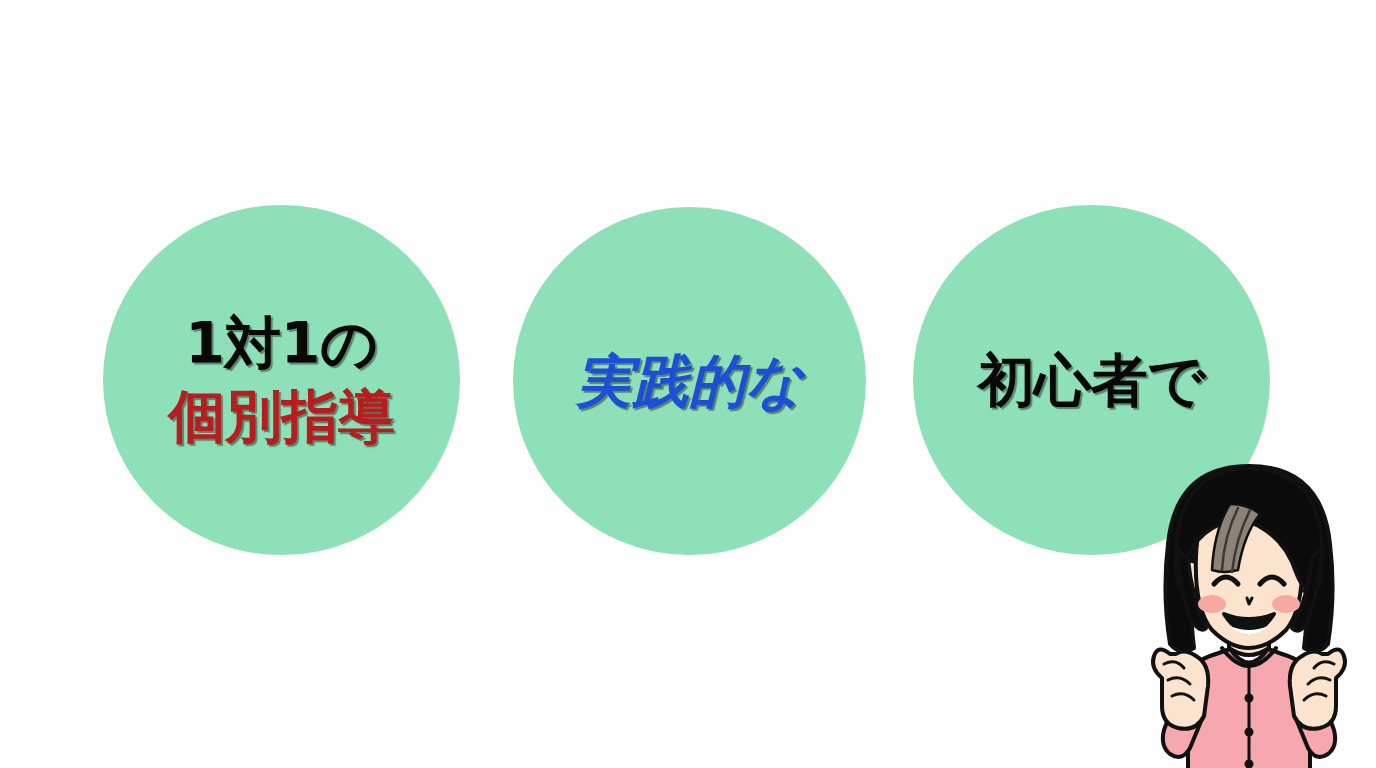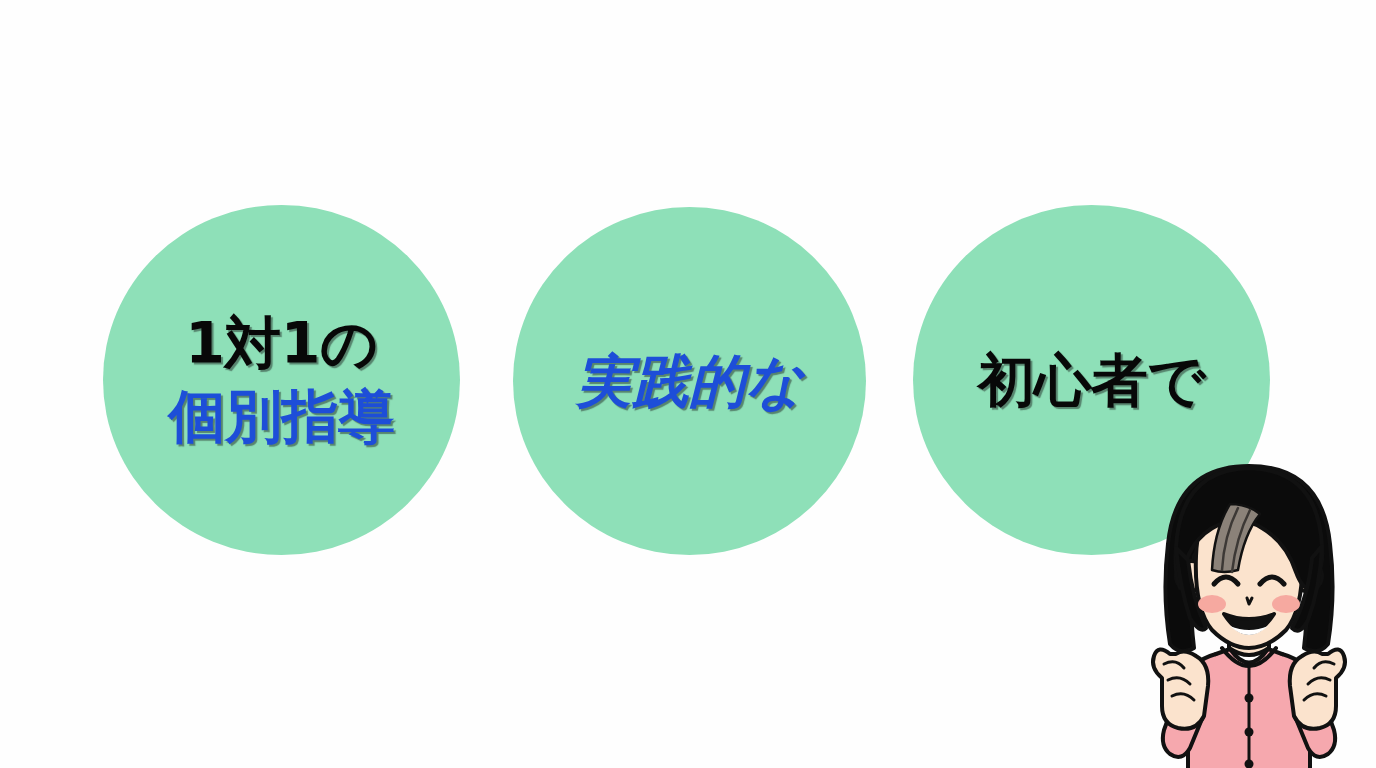--- a/index.html
+++ b/index.html
@@ -78,21 +78,21 @@
     height: 100%;
   }
 </style>
 </head>
 <body style="background: rgb(254, 254, 254);">
 
 <div id="slide" style="background: rgb(254, 254, 254);">
 
   <div class="bubble" id="bubble-1" style="background: rgb(142, 224, 184);">
     <div class="bubble-line" style="color: rgb(8, 8, 8);">1対1の</div>
-    <div class="bubble-line" style="color: #1d4ed8;">個別指導</div>
+    <div class="bubble-line" style="color: #b91c1c;">個別指導</div>
   </div>
 
   <div class="bubble" id="bubble-2" style="background: rgb(142, 224, 184);">
     <div class="bubble-line" style="color: #1d4ed8; font-style: italic;">実践的な</div>
   </div>
 
   <div class="bubble" id="bubble-3" style="background: rgb(142, 224, 184);">
     <div class="bubble-line" style="color: rgb(8, 8, 8);">初心者で</div>
   </div>
 

